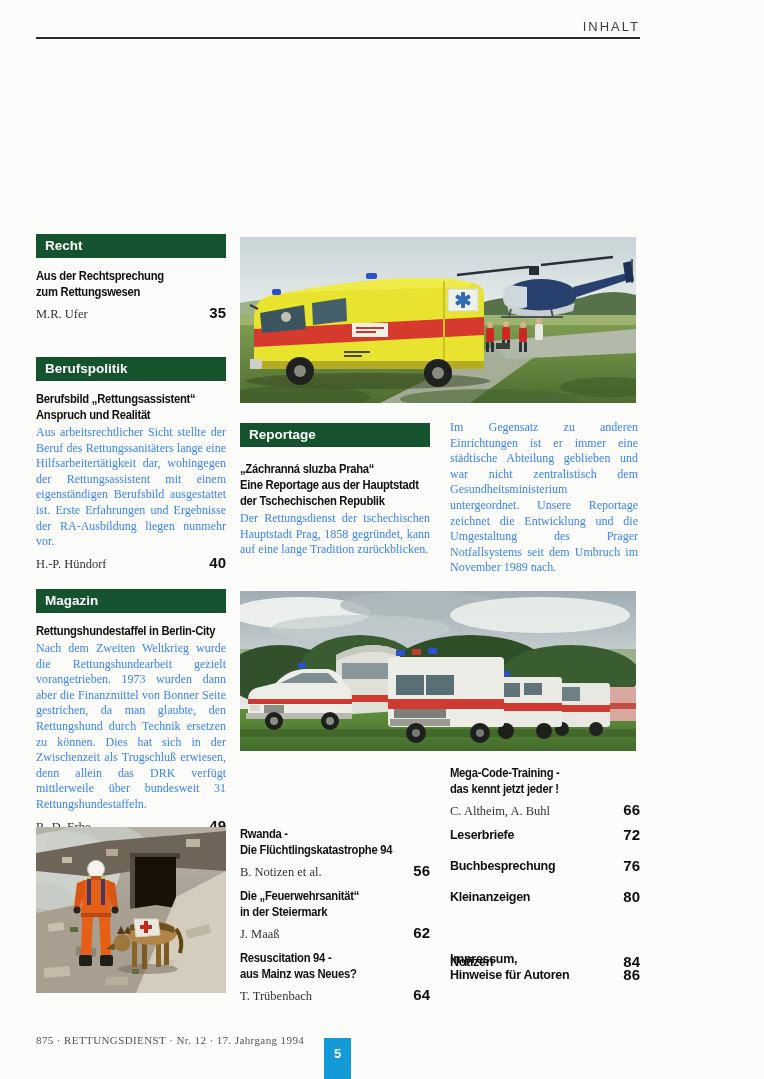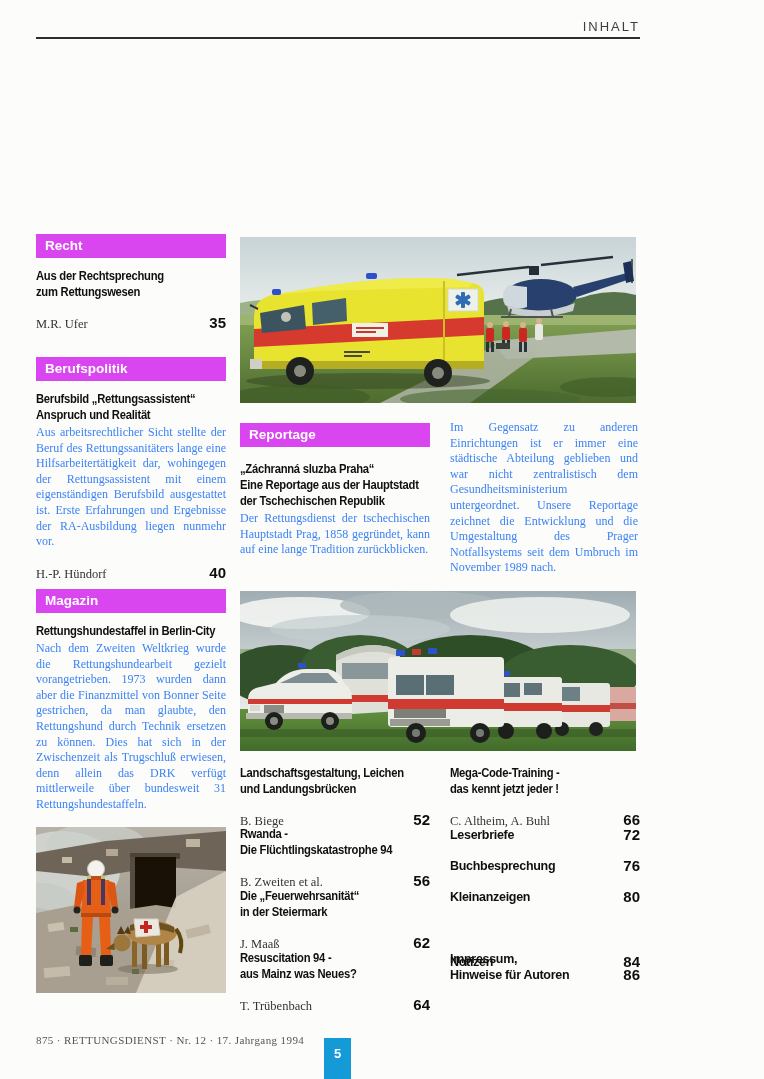--- a/index.html
+++ b/index.html
@@ -13,36 +13,36 @@
     position:absolute; left:36px; top:19px; width:604px;
     text-align:right; font-size:13px; letter-spacing:2px; color:#3d3d3d;
   }
   .head-rule{
     position:absolute; left:36px; top:37px; width:604px; height:2px;
     background:#2e2e2e;
   }
   
   .abs{position:absolute;}
   .banner{
-    height:24px; line-height:24px; background:#d946ef; color:#ffffff;
+    height:24px; line-height:24px; background:#14532d; color:#ffffff;
     font-weight:bold; font-size:13.5px; padding-left:9px;
   }
   .entry-title{
     font-weight:bold; font-size:12.5px; line-height:16px;
     letter-spacing:-0.3px; white-space:pre-line; color:#101010;
     margin-top:10px;
   }
   .condense{width:111%; transform:scaleX(0.9); transform-origin:0 0;}
   .bodytext{
     font-family:"Liberation Serif", serif; font-size:12px; line-height:15.6px;
     text-align:justify; color:#3b82f6; margin-top:2px;
   }
   .author-row{
     display:flex; justify-content:space-between; align-items:baseline;
-    margin-top:14px;
+    margin-top:4px;
   }
   .author{
     font-family:"Liberation Serif", serif; font-size:12.5px; color:#333;
   }
   .pagenum{font-weight:bold; font-size:15px; color:#0e0e0e;}
   .plain-row{
     display:flex; justify-content:space-between; align-items:flex-end;gap:48px;
   }
   .plain-row .entry-title{margin-top:0;}
   .photo{position:absolute; overflow:hidden; background:#ccc;}
@@ -334,33 +334,25 @@
         <rect x="24" y="114" width="20" height="8" fill="#8b8d85"></rect>
         <rect x="6" y="122" width="106" height="6" fill="#b8bab2"></rect>
         <circle cx="34" cy="130" r="9" fill="#1d1f1c"></circle>
           <circle cx="34" cy="130" r="4" fill="#8a8c82"></circle>
         <circle cx="90" cy="130" r="9" fill="#1d1f1c"></circle>
           <circle cx="90" cy="130" r="4" fill="#8a8c82"></circle>
       </g>
     </svg>
   </div>
 
-  <div class="abs" style="left:240px; top:765px; width:190px;">
-    <div class="entry-title condense" style="margin-top:0;">Landschaftsgestaltung, Leichen
-und Landungsbrücken</div>
-    <div class="author-row">
-        <span class="author">B. Biege</span>
-        <span class="pagenum">52</span>
-      </div>
-  </div>
   <div class="abs" style="left:240px; top:826px; width:190px;">
     <div class="entry-title condense" style="margin-top:0;">Rwanda -
 Die Flüchtlingskatastrophe 94</div>
     <div class="author-row">
-        <span class="author">B. Zweiten et al.</span>
+        <span class="author">B. Notizen et al.</span>
         <span class="pagenum">56</span>
       </div>
   </div>
   <div class="abs" style="left:240px; top:888px; width:190px;">
     <div class="entry-title condense" style="margin-top:0;">Die „Feuerwehrsanität“
 in der Steiermark</div>
     <div class="author-row">
         <span class="author">J. Maaß</span>
         <span class="pagenum">62</span>
       </div>

